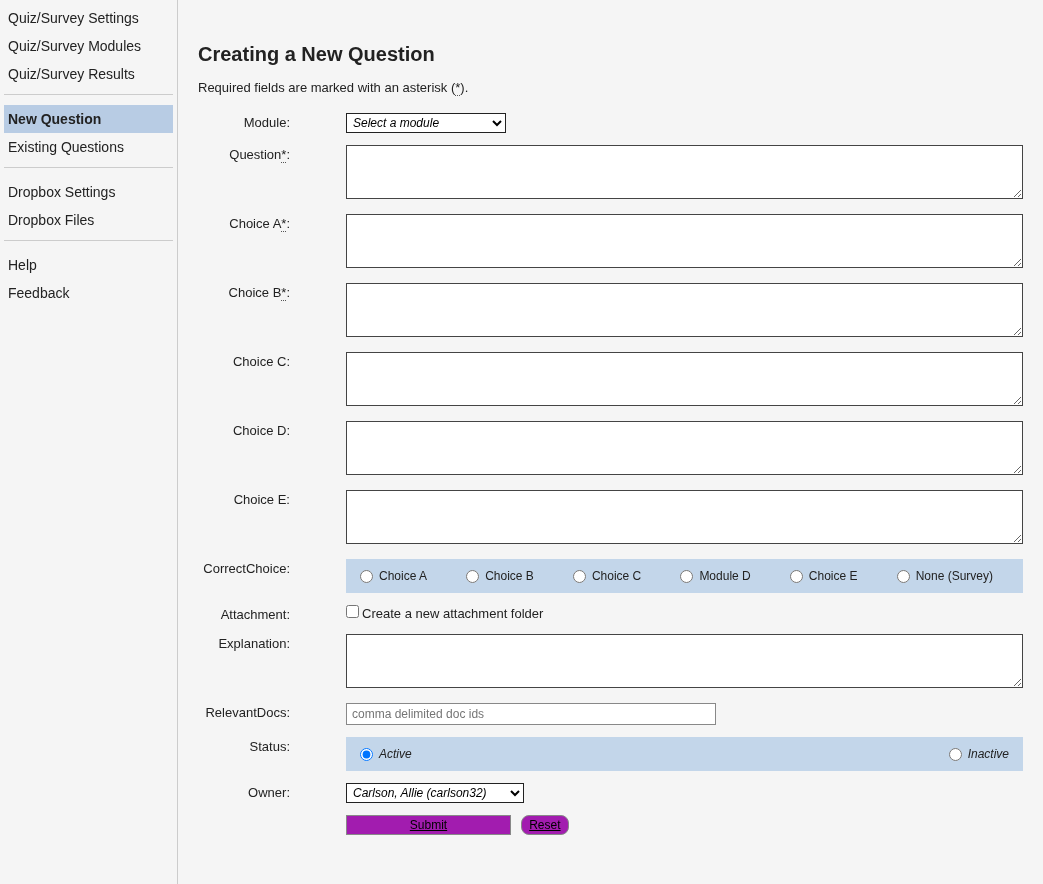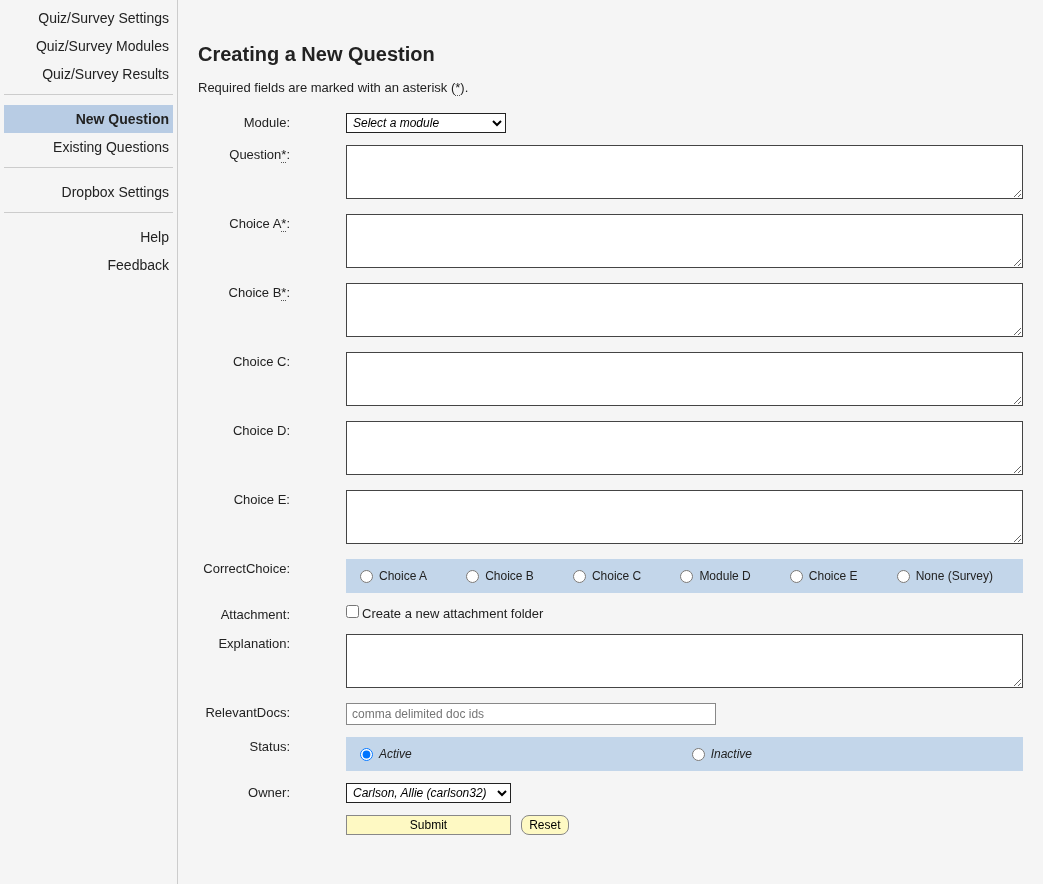--- a/index.html
+++ b/index.html
@@ -10,21 +10,20 @@
   color: #222;
   display: flex;
   width: 1043px;
   height: 884px;
 }
 .sidebar {
   width: 178px;
   background: #f5f5f5;
   border-right: 1px solid #ccc;
   padding-top: 4px;
-  text-align: right;
 }
 .sidebar-group {
   border-bottom: 1px solid #ccc;
   margin: 0 4px 10px 4px;
   padding-bottom: 6px;
 }
 .sidebar-group.last { border-bottom: none; }
 .sidebar-item {
   padding: 6px 4px;
   cursor: pointer;
@@ -78,21 +77,21 @@
   padding: 2px;
 }
 select {
   border: 1px solid #222;
   background: #fff;
   font-size: 12px;
   padding: 1px 2px;
   font-style: italic;
 }
 .select-module { width: 160px; }
-.select-owner { width: 165px; }
+.select-owner { width: 178px; }
 .radio-panel {
   background: #c3d6ea;
   padding: 10px 14px;
   display: flex;
   gap: 20px;
   align-items: center;
 }
 .radio-panel.correct-choice {
   justify-content: space-between;
   padding: 10px 30px 10px 14px;
@@ -102,62 +101,65 @@
   display: inline-flex;
   align-items: center;
   gap: 3px;
 }
 .status-panel label {
   font-style: italic;
   font-size: 12px;
 }
 .status-panel {
   gap: 280px;
+  justify-content: space-between;
 }
 input[type="text"] {
   border: 1px solid #888;
   padding: 3px 5px;
   font-size: 12px;
   width: 370px;
   color: #0f766e;
 }
 input[type="checkbox"], input[type="radio"] {
   margin-right: 3px;
 }
 .checkbox-label {
   font-size: 13px;
 }
 .buttons-row {
   margin-top: 6px;
 }
 .btn {
   border: 1px solid #888;
-  background: #fef9c3;
+  background: #a21caf;
   font-size: 12px;
   padding: 2px 0;
   cursor: pointer;
+  text-decoration: underline;
 }
 .btn-submit { width: 165px; margin-right: 6px; }
 .btn-reset { width: 48px; border-radius: 8px; }
 </style>
 </head>
 <body>
 
 <nav class="sidebar">
   <div class="sidebar-group">
     <div class="sidebar-item">Quiz/Survey Settings</div>
     <div class="sidebar-item">Quiz/Survey Modules</div>
     <div class="sidebar-item">Quiz/Survey Results</div>
   </div>
   <div class="sidebar-group">
     <div class="sidebar-item active">New Question</div>
     <div class="sidebar-item">Existing Questions</div>
   </div>
   <div class="sidebar-group">
     <div class="sidebar-item">Dropbox Settings</div>
+    <div class="sidebar-item">Dropbox Files</div>
   </div>
   <div class="sidebar-group last">
     <div class="sidebar-item">Help</div>
     <div class="sidebar-item">Feedback</div>
   </div>
 </nav>
 
 <main class="main">
   <h1>Creating a New Question</h1>
   <p class="hint">

